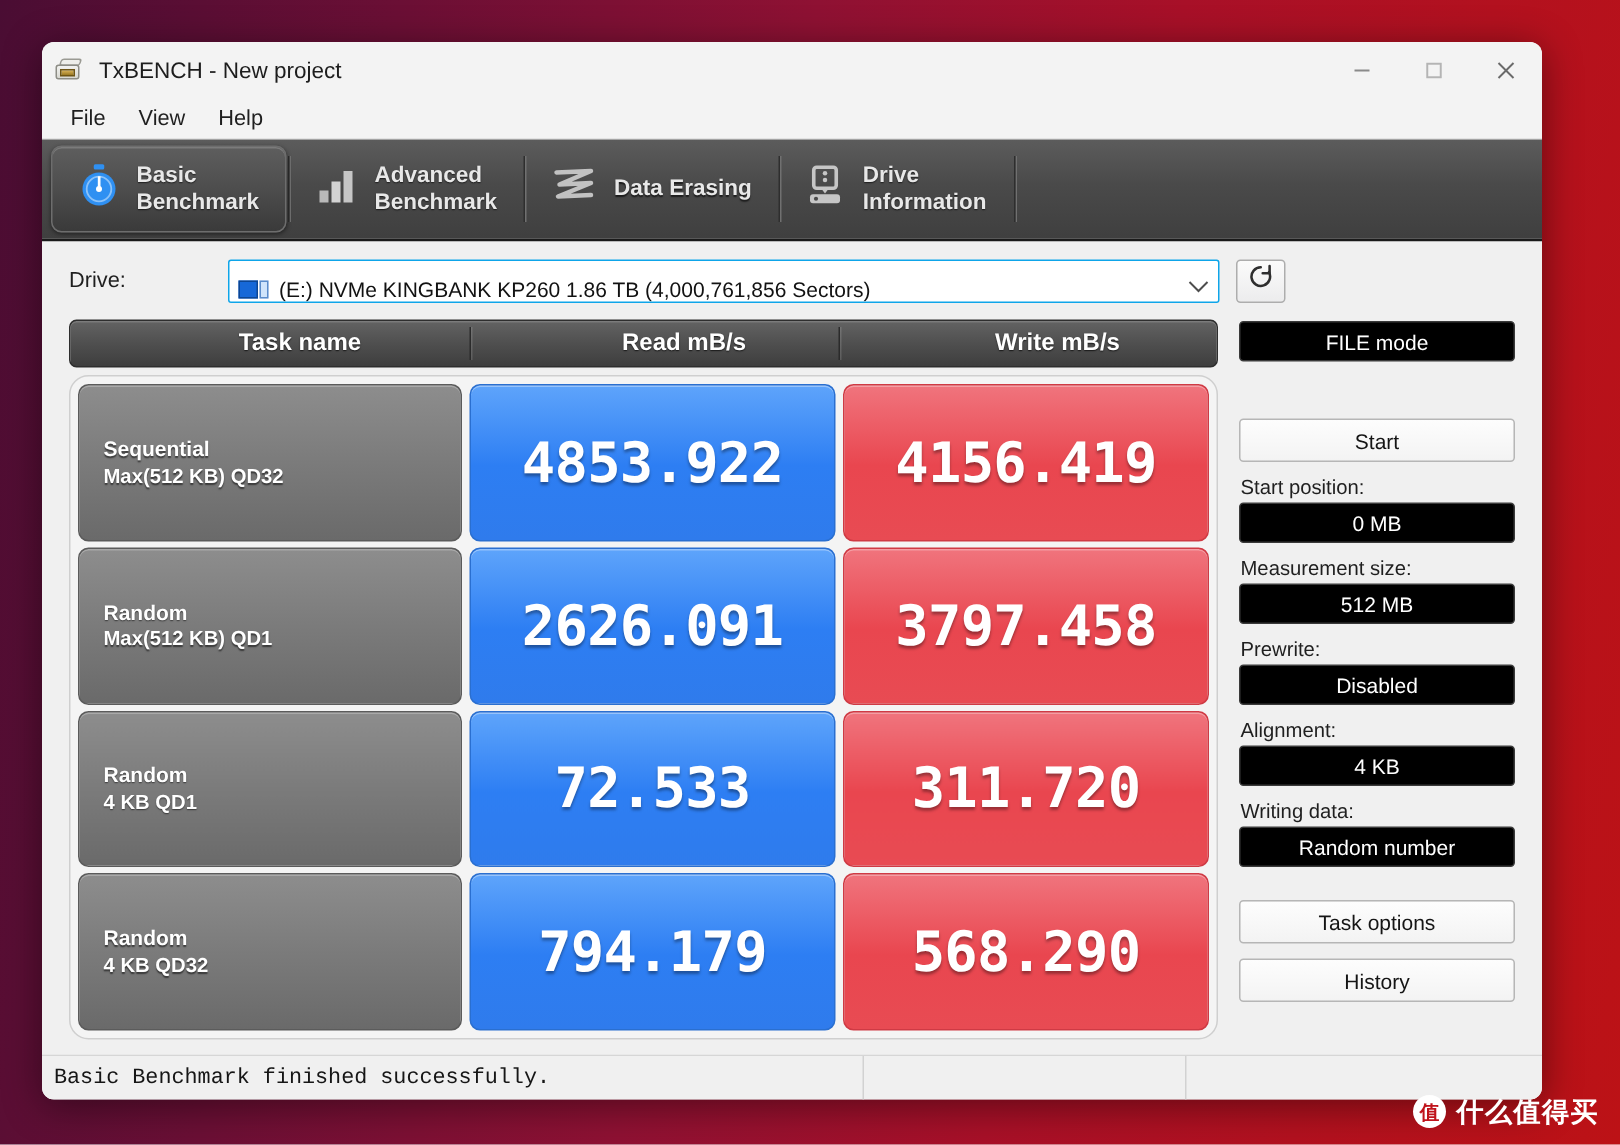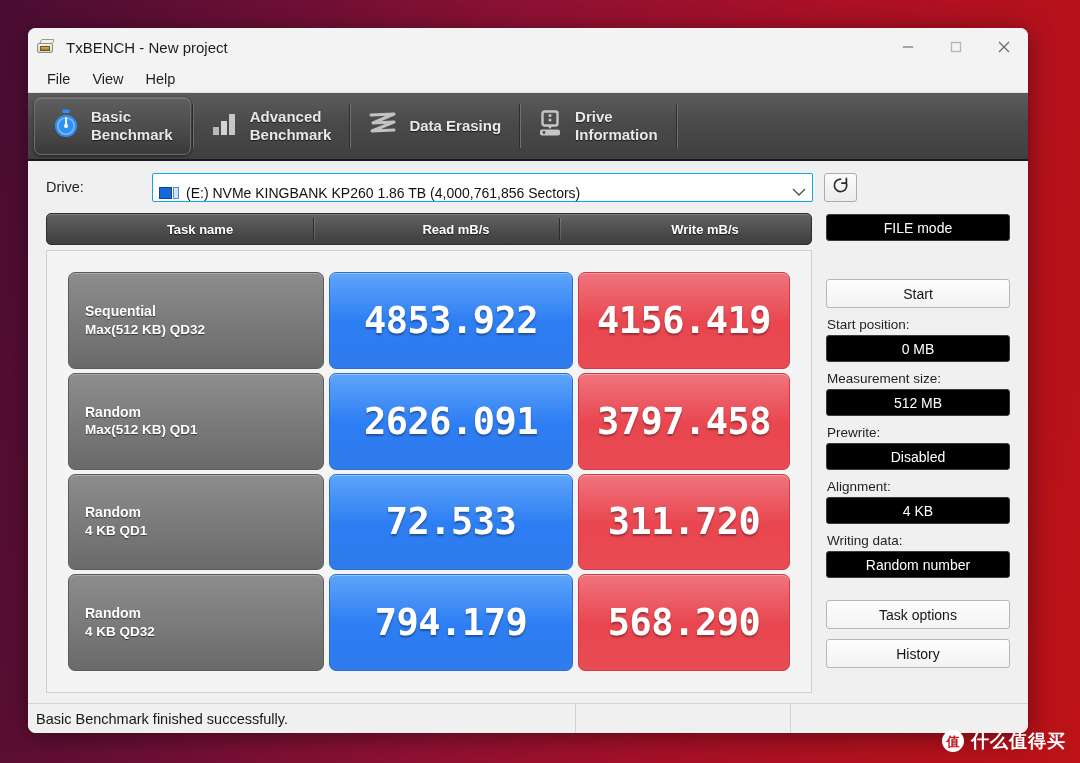--- a/index.html
+++ b/index.html
@@ -272,21 +272,21 @@
     border: 1px solid #2e2e2e;
     border-radius: 5px;
     display: flex;
     align-items: stretch;
     flex: 0 0 auto;
     box-shadow: inset 0 1px 0 rgba(255,255,255,0.16);
   }
   .th {
     display: flex; align-items: center; justify-content: center;
     color: #ffffff;
-    font-size: 13px;
+    font-size: 16px;
     font-weight: bold;
     text-shadow: 0 1px 1px rgba(0,0,0,0.7);
     position: relative;
     padding-left: 40px;
   }
   .th + .th::before {
     content: "";
     position: absolute;
     left: 0; top: 4px; bottom: 4px;
     width: 1px;
@@ -296,22 +296,22 @@
   .th.c-task  { width: 266px; flex: 0 0 auto; }
   .th.c-read  { width: 246px; flex: 0 0 auto; }
   .th.c-write { flex: 1 1 auto; }
 
   
   #rows-box {
     flex: 1 1 auto;
     margin-top: 5px;
     background: #f4f4f4;
     border: 1px solid #cfcfcf;
-    border-radius: 0;
-    padding: 21px;
+    border-radius: 13px;
+    padding: 5px;
     display: flex;
     flex-direction: column;
     gap: 4px;
     min-height: 0;
     overflow: hidden;
   }
   .row {
     flex: 1 1 0;
     display: flex;
     gap: 5px;
@@ -407,20 +407,21 @@
   #sb-history { margin-top: 10px; }
 
   
   #statusbar {
     height: 30px;
     flex: 0 0 auto;
     background: #f0f0f0;
     border-top: 1px solid #d6d6d6;
     display: flex;
     align-items: center;
+    font-family: Liberation Mono, monospace;
   }
   #status-text {
     font-size: 14.5px;
     color: #161616;
     padding-left: 8px;
     width: 547px;
     flex: 0 0 auto;
     white-space: nowrap;
   }
   .status-pane {

